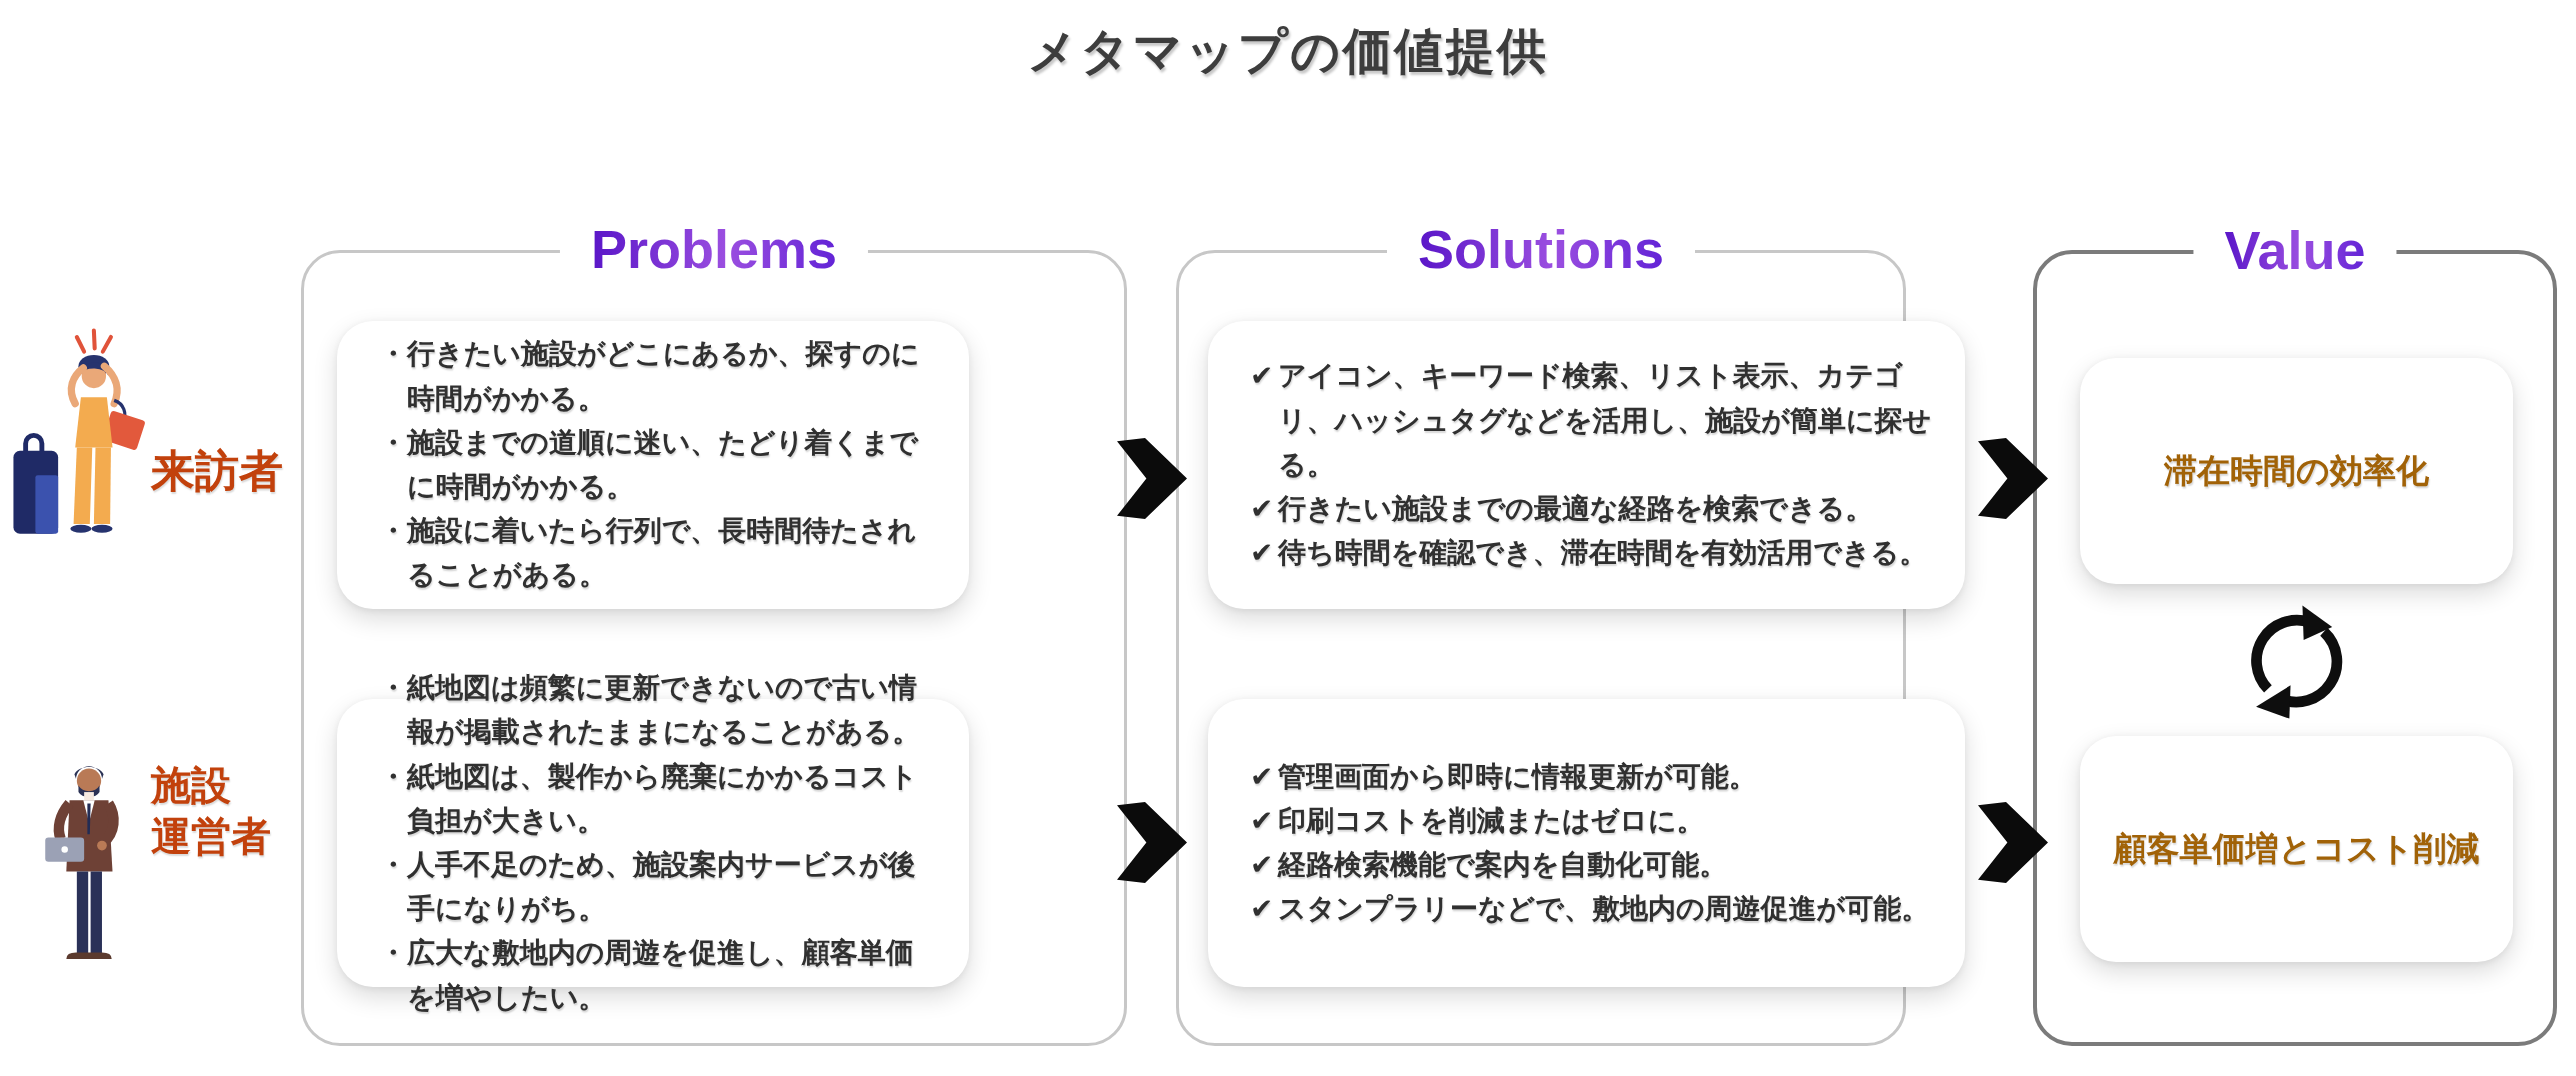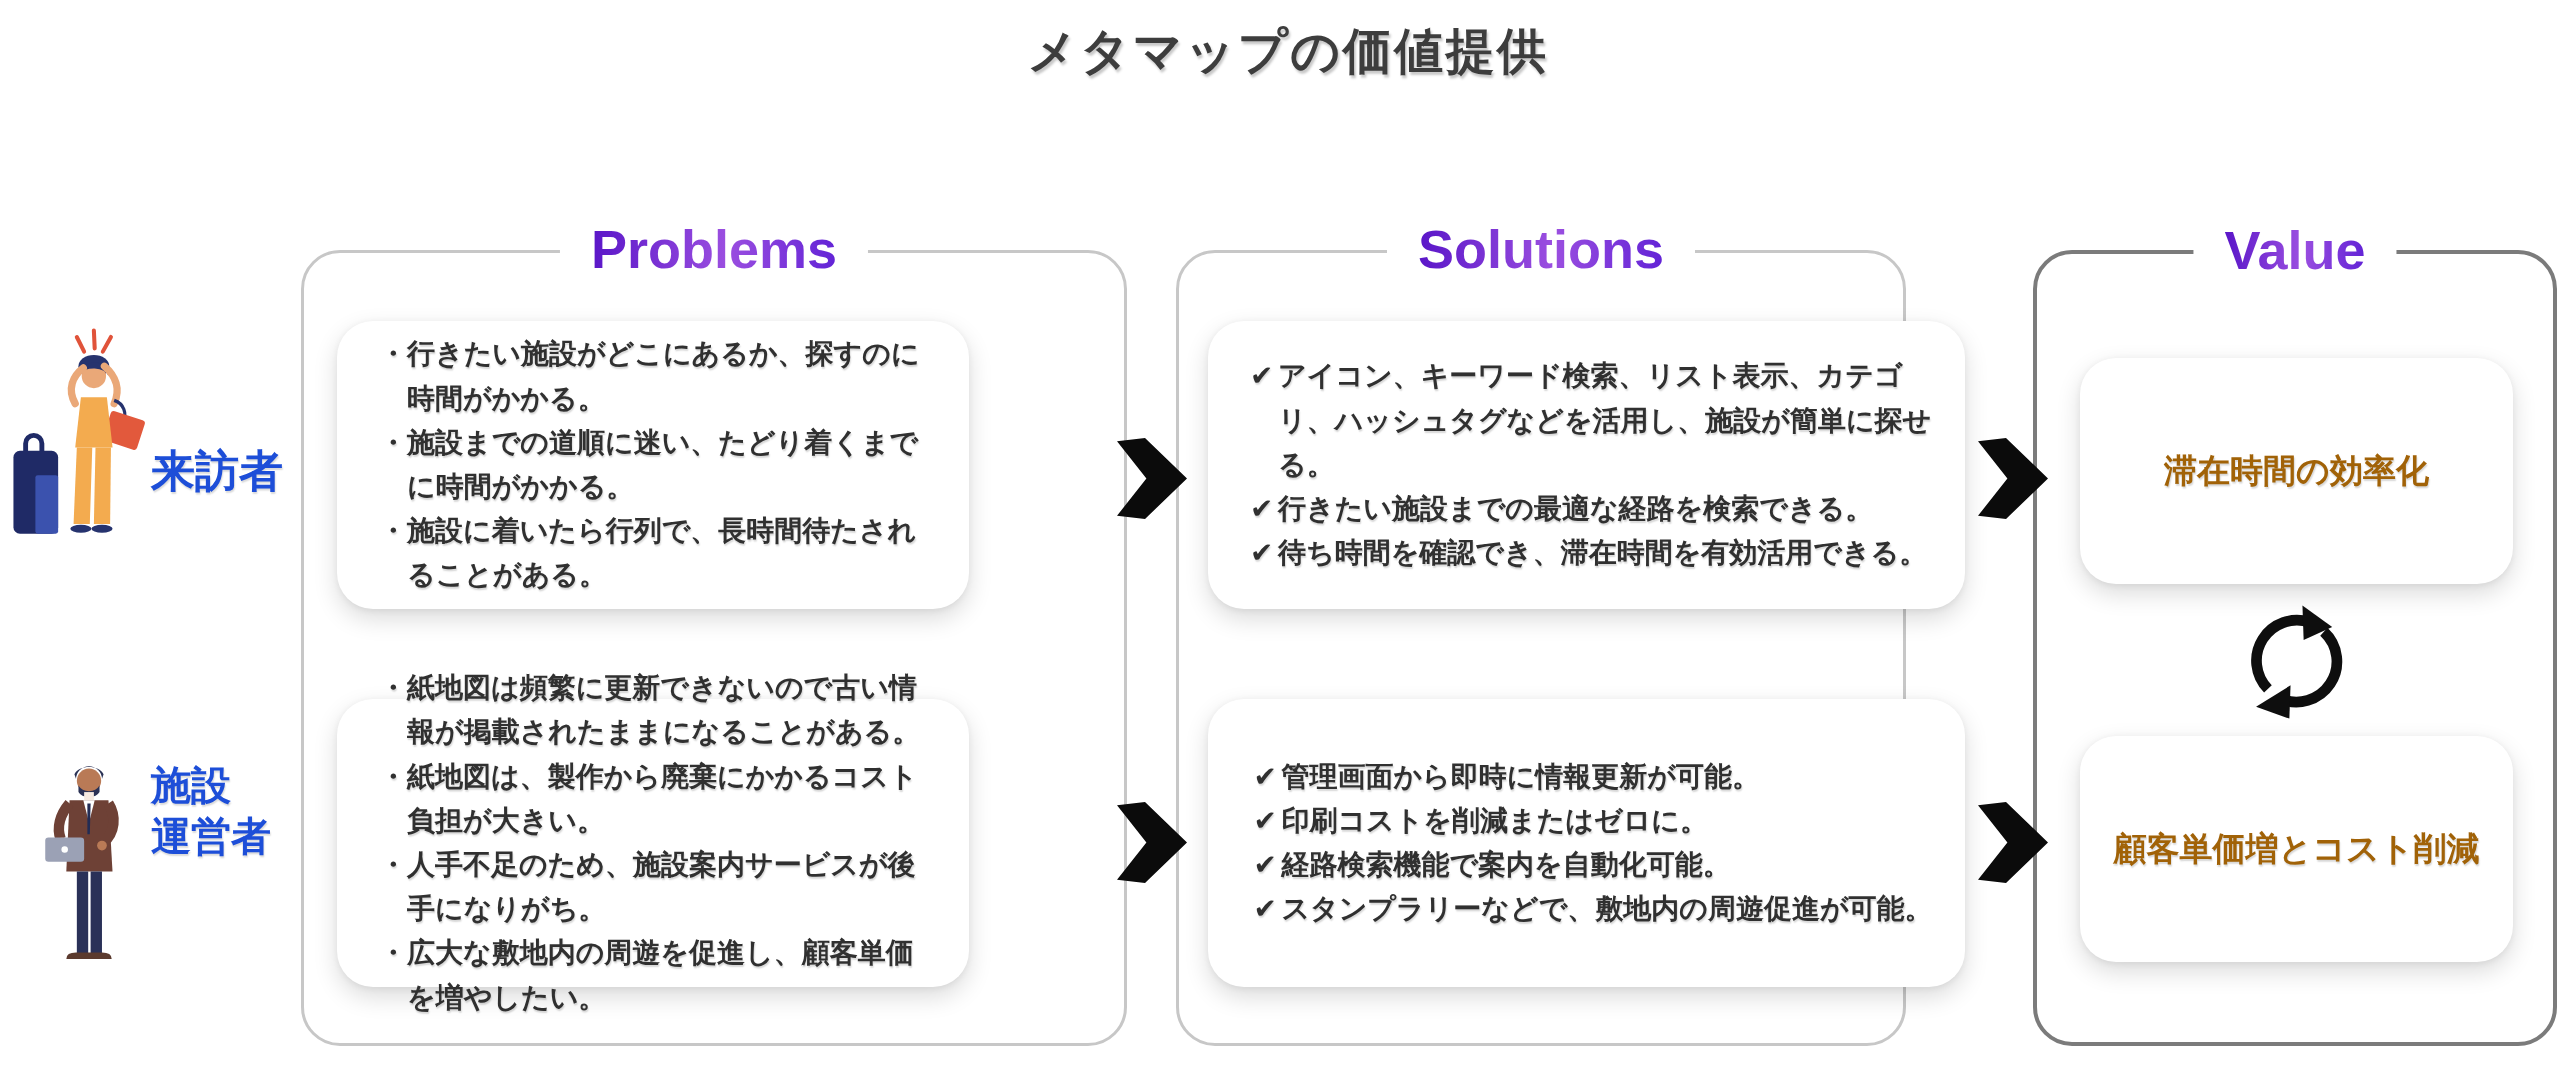--- a/index.html
+++ b/index.html
@@ -29,21 +29,21 @@
   }
   
   .card{
     position:absolute;background:#fff;border-radius:36px;
     box-shadow:0 9.8px 24.4px rgba(0,0,0,.14),0 1.6px 6.5px rgba(0,0,0,.06);
     display:flex;align-items:center;box-sizing:border-box;
   }
   .panel-problems .card{left:33px;width:632px;height:288px;}
   .panel-solutions .card{left:29px;width:757px;height:288px;}
   .card-row-top{top:68px;}
-  .card-row-bottom{top:446px;justify-content:center;}
+  .card-row-bottom{top:446px;}
   .panel-value .card{left:43px;width:433px;height:226px;justify-content:center;}
   .card-value-top{top:104px;}
   .card-value-bottom{top:482px;}
   .card ul{
     margin:0;padding:0 29px 0 42px;list-style:none;
     font-size:28px;font-weight:700;color:#303030;line-height:1.58;
     text-shadow:0.8px 1.6px 1.6px rgba(0,0,0,.16);
   }
   .card li{padding-left:1em;text-indent:-1em;}
   .card li .mk{display:inline-block;width:1em;text-indent:0;}
@@ -60,21 +60,21 @@
   .a2{left:1117px;top:802px;}
   .a3{left:1978px;top:438px;}
   .a4{left:1978px;top:802px;}
   
   .cycle{position:absolute;left:200px;top:348px;width:119px;height:119px;}
   
   .actor-illu{position:absolute;}
   .illu-visitor{left:9.8px;top:324px;width:145px;height:221px;}
   .illu-operator{left:42px;top:756px;width:94px;height:218px;}
   .actor-label{
-    position:absolute;font-weight:800;color:#1d4ed8;white-space:pre-line;
+    position:absolute;font-weight:800;color:#c2410c;white-space:pre-line;
     text-shadow:0.8px 1.6px 1.6px rgba(0,0,0,.15);
   }
   .label-visitor{left:151px;top:442px;font-size:44px;}
   .label-operator{left:151px;top:760px;font-size:40px;line-height:1.28;}
 </style>
 </head>
 <body>
 
 <div class="canvas">
 

